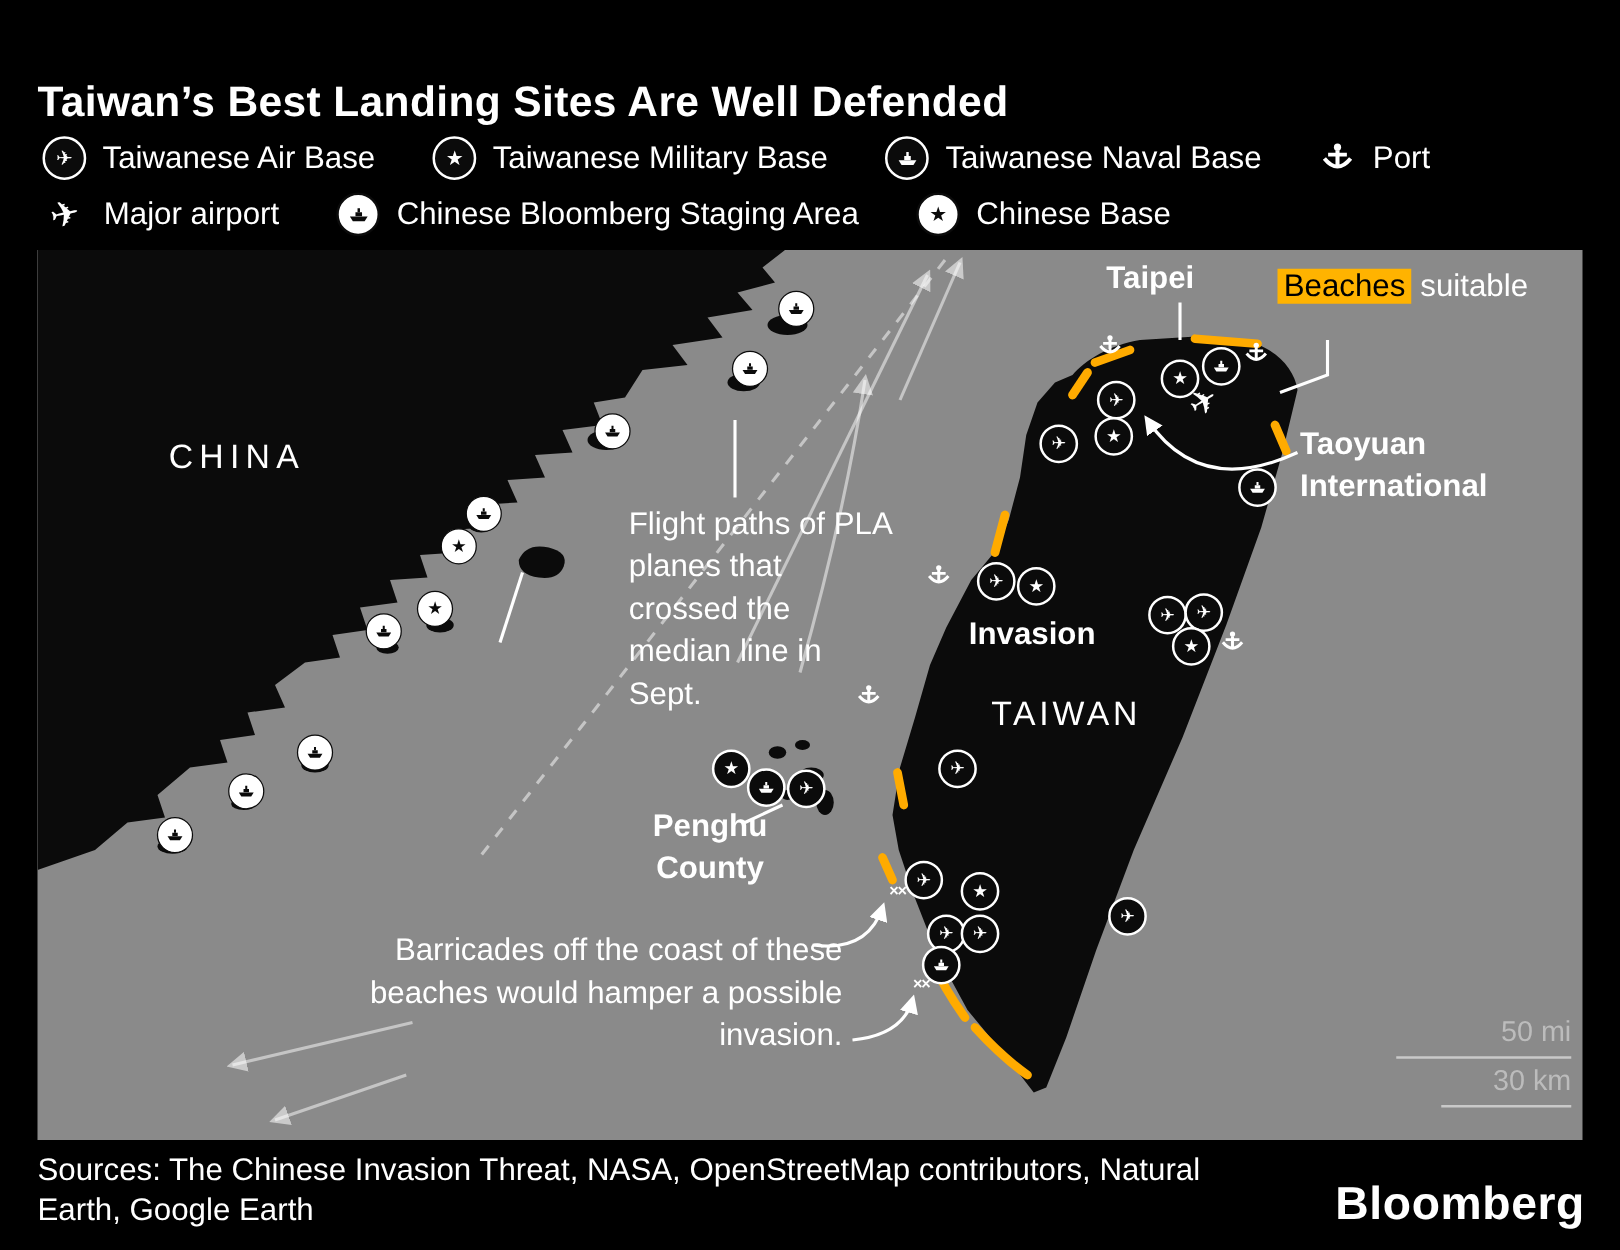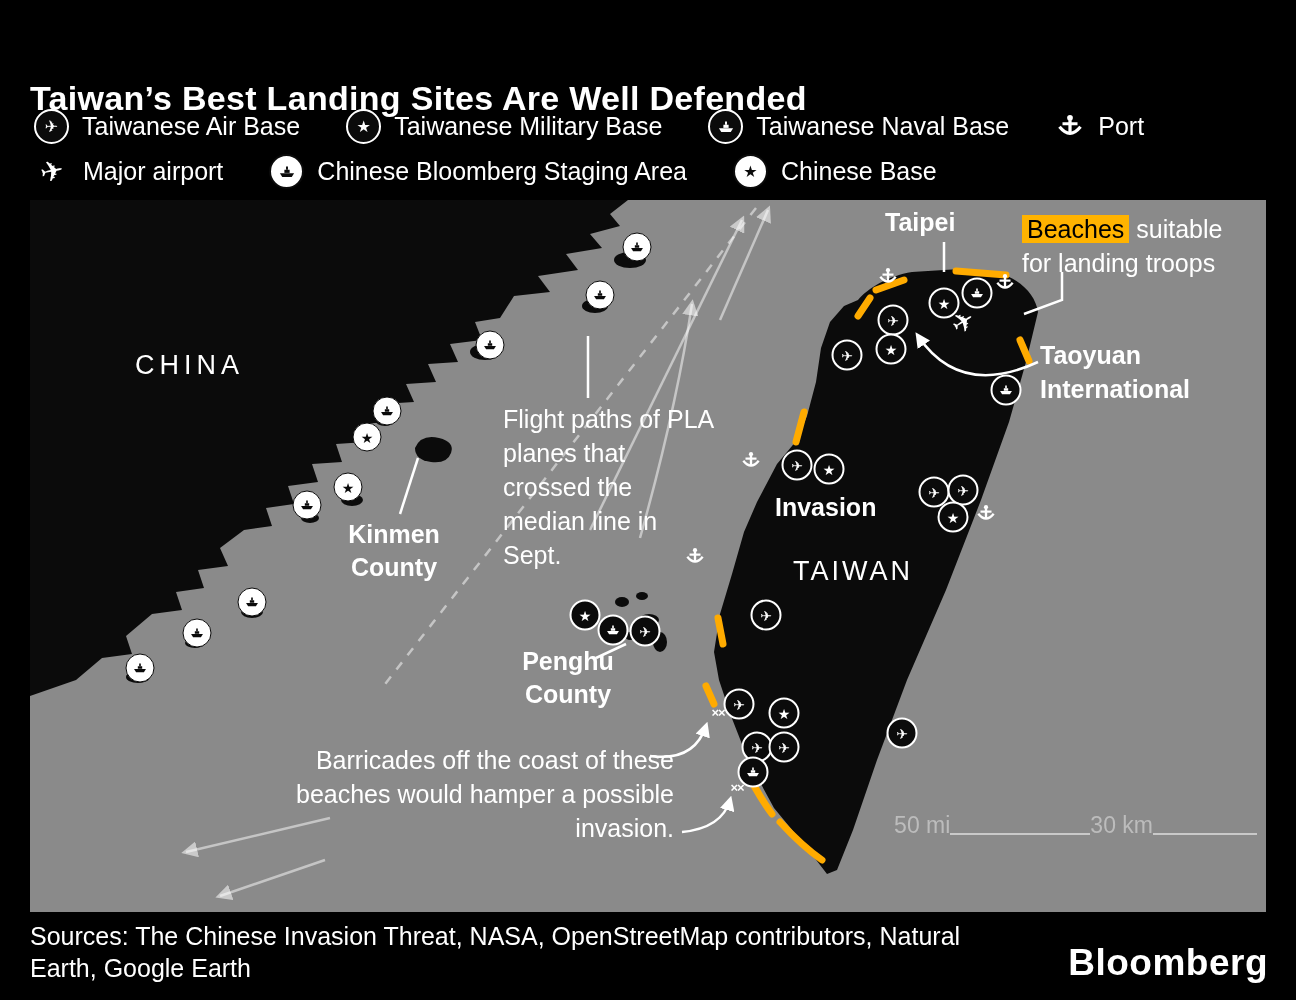--- a/index.html
+++ b/index.html
@@ -1,19 +1,19 @@
 <!DOCTYPE html>
 <html><head>
 <meta charset="utf-8">
 <style>
   html,body{margin:0;padding:0;background:#000;}
   #page{position:relative;width:1296px;height:1000px;background:#000;overflow:hidden;
         font-family:"Liberation Sans","DejaVu Sans",sans-serif;color:#fff;}
 
-  .title{position:absolute;left:30px;top:56px;font-size:34px;font-weight:700;letter-spacing:.3px;}
+  .title{position:absolute;left:30px;top:40px;font-size:34px;font-weight:700;letter-spacing:.3px;}
 
   
   .legend{position:absolute;left:34px;top:104px;}
   .legend-row{display:flex;align-items:center;height:45px;}
   .legend-item{display:flex;align-items:center;margin-right:46px;}
   .legend-item .llabel{font-size:25px;margin-left:13px;white-space:nowrap;}
   .circle-icon{width:31px;height:31px;border-radius:50%;display:flex;align-items:center;justify-content:center;flex:0 0 auto;}
   .ic-tw{background:#0b0b0b;border:2.5px solid #fff;color:#fff;}
   .ic-cn{background:#fff;border:2px solid #0b0b0b;color:#0b0b0b;}
   .glyph{font-family:"DejaVu Sans",sans-serif;line-height:1;}
@@ -41,21 +41,21 @@
   .map-label{position:absolute;}
   .lbl-region{font-size:27px;letter-spacing:5px;color:#fff;}
   .lbl-city{font-size:25px;color:#fff;font-weight:bold;}
   .lbl-bold{font-size:25px;font-weight:700;color:#fff;text-align:center;line-height:33px;}
 
   .note{position:absolute;font-size:25px;line-height:34px;color:#fff;}
   .note-bold{font-weight:700;}
   .note-right{text-align:right;}
   .hl{background:#ffb300;color:#000;padding:0 5px;}
 
-  .scalebox{position:absolute;right:9px;top:612px;display:flex;align-items:flex-end;
+  .scalebox{position:absolute;right:9px;top:612px;display:flex;flex-direction:column;align-items:flex-end;
             color:#bcbcbc;font-size:23px;}
   .scale-line{border-top:2px solid #c9c9c9;margin:6px 0 4px;}
 
   .sources{position:absolute;left:30px;top:920px;width:1000px;font-size:25px;line-height:32px;color:#fff;}
   .logo{position:absolute;right:28px;top:942px;font-size:37px;font-weight:700;color:#fff;letter-spacing:.5px;}
 </style>
 </head>
 <body>
 
 <div id="page">
@@ -382,26 +382,24 @@
         </div>
         <div class="marker m-plain m-barricade" style="left: 707px; top: 587px;">
           <span class="bar-x">××</span>
         </div>
       </div>
 
     <div class="map-label lbl-region" style="left:105px;top:150px">CHINA</div>
     <div class="map-label lbl-region" style="left:763px;top:356px;letter-spacing:3px">TAIWAN</div>
     <div class="map-label lbl-city" style="left:855px;top:8px">Taipei</div>
     <div class="map-label lbl-city" style="left:745px;top:293px">Invasion</div>
-    <div class="map-label lbl-bold" style="left:298px;top:318px;width:132px">Kinmen County</div>
     <div class="map-label lbl-bold" style="left:468px;top:445px;width:140px">Penghu County</div>
 
     <div class="note" style="left:992px;top:12px">
       <span class="hl">Beaches</span><span> suitable</span><br>
-      <span>for landing troops</span>
     </div>
 
     <div class="note note-bold" style="left:1010px;top:138px;width:205px">Taoyuan International</div>
 
     <div class="note" style="left:473px;top:202px;width:212px">Flight paths of PLA planes that crossed the median line in Sept.</div>
 
 
     <div class="note note-right" style="left:252px;top:543px;width:392px">Barricades off the coast of these beaches would hamper a possible invasion.</div>
 
     <div class="scalebox">

